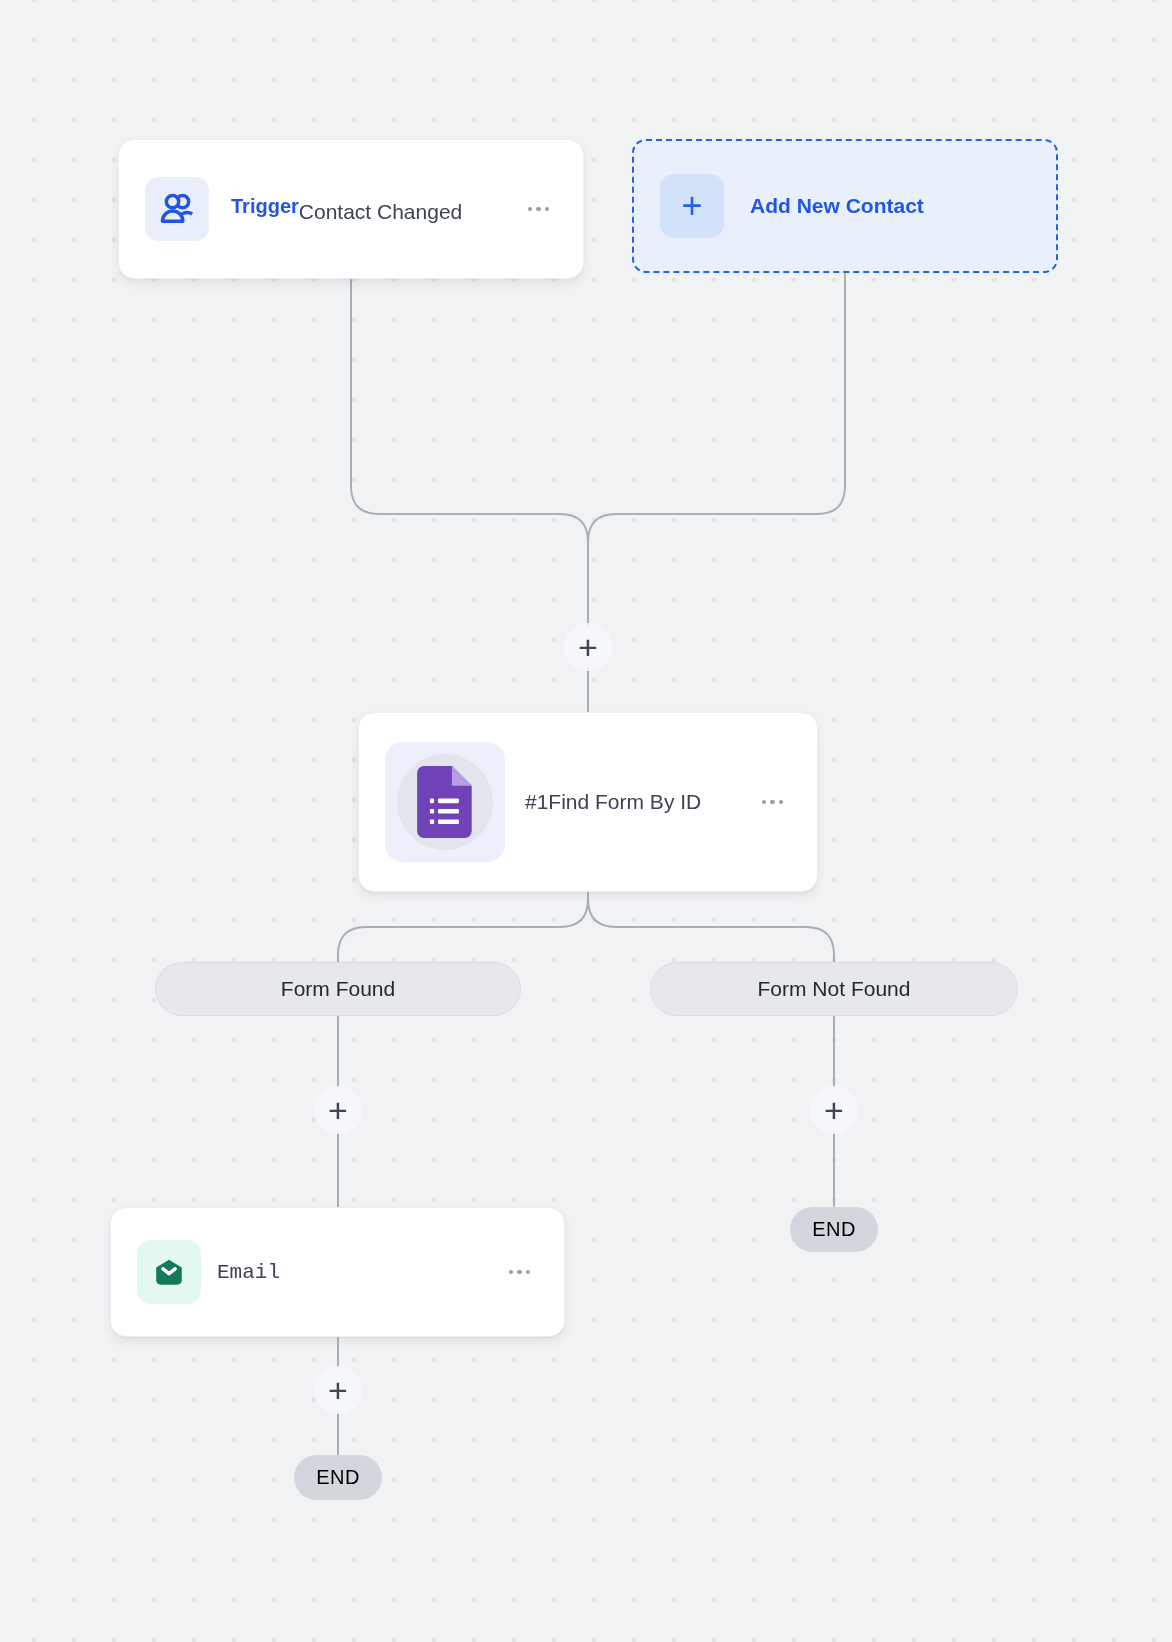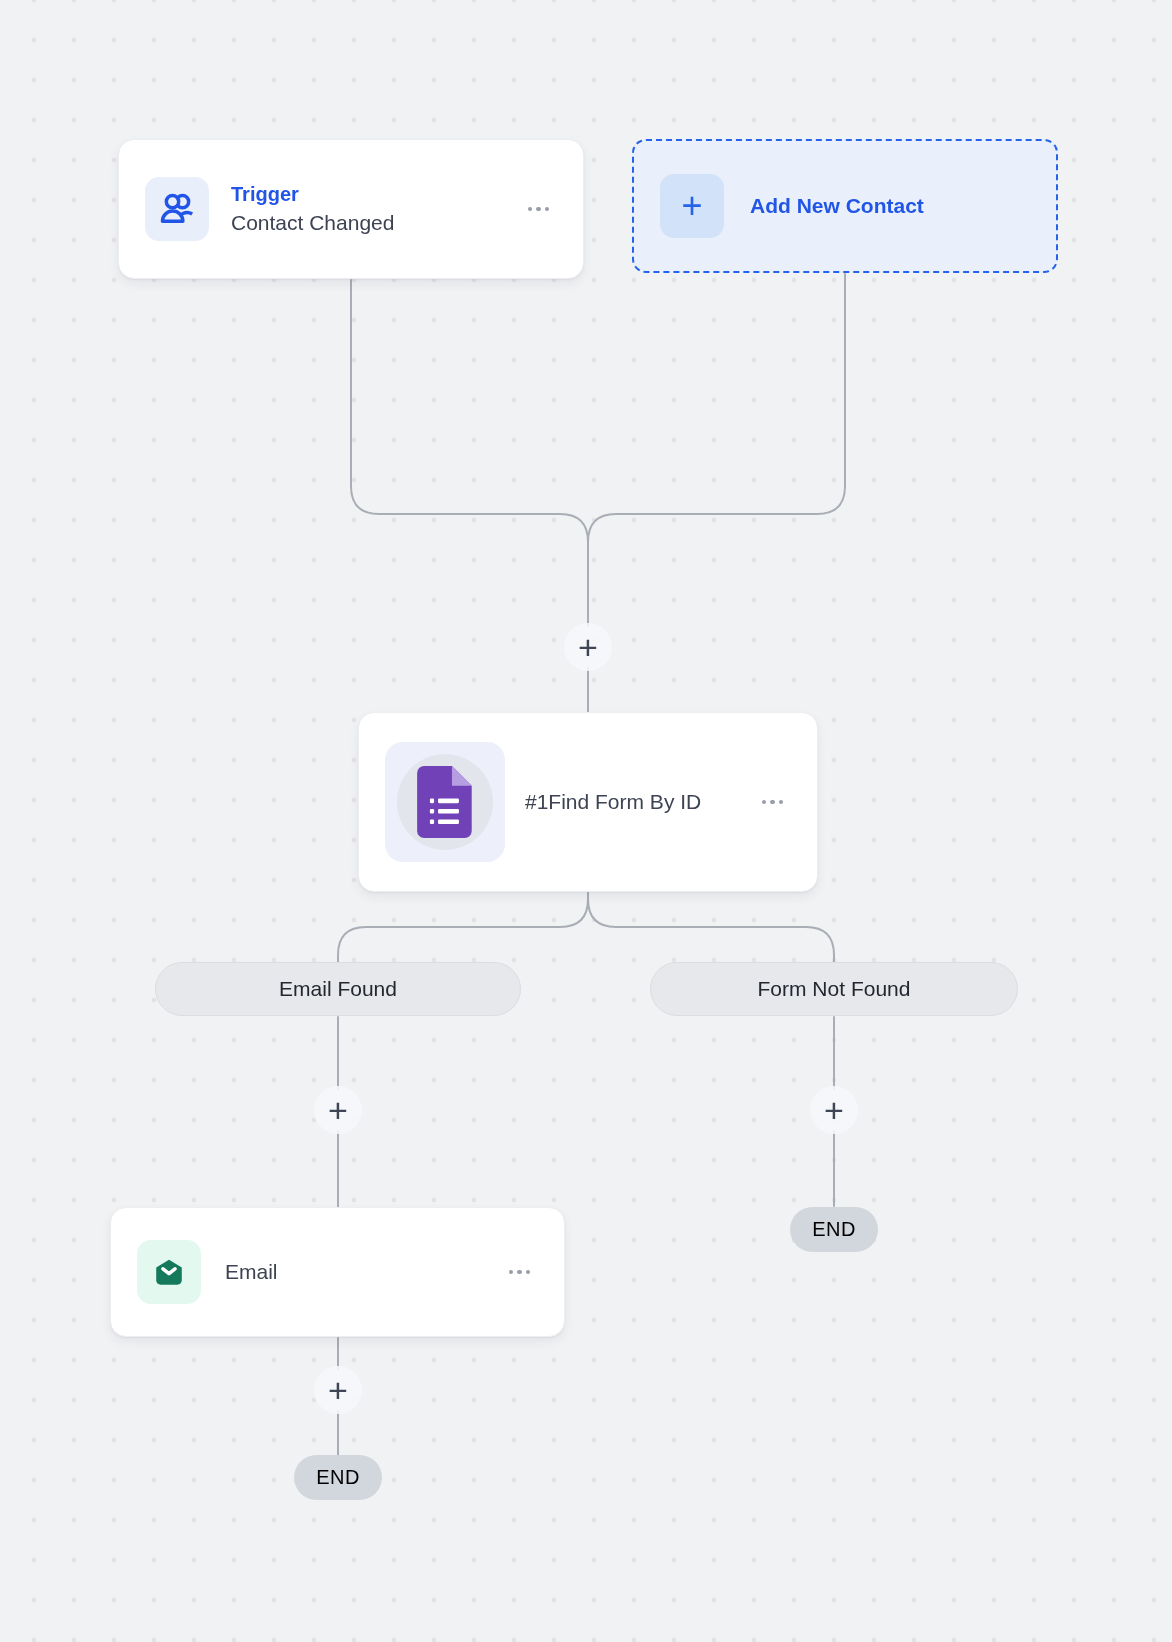--- a/index.html
+++ b/index.html
@@ -20,21 +20,21 @@
     box-shadow:0 1px 2px rgba(20,24,34,.05), 0 5px 12px rgba(20,24,34,.06);
     display:flex;align-items:center;box-sizing:border-box;
   }
   .icon-box{flex:0 0 auto;display:flex;align-items:center;justify-content:center;border-radius:14px;}
   .menu-dots{margin-left:auto;display:flex;gap:4px;cursor:pointer;padding:6px;}
   .menu-dots i{width:4.5px;height:4.5px;border-radius:50%;background:#989ea9;display:block;}
 
   
   .trigger-card{left:118px;top:139px;width:466px;height:140px;padding:0 28px 0 26px;}
   .trigger-icon-box{width:64px;height:64px;background:#e9eefb;}
-  .trigger-text{margin-left:22px;display:flex;flex-direction:column;}
+  .trigger-text{margin-left:22px;display:flex;}
   .trigger-title{font-size:20px;font-weight:700;color:#2155e8;}
   .node-sub{font-size:21px;color:#3d4352;margin-top:5px;}
 
   
   .add-trigger{
     position:absolute;left:632px;top:139px;width:426px;height:134px;box-sizing:border-box;
     border:2px dashed #2563eb;border-radius:14px;background:#e9f0fc;
     display:flex;align-items:center;padding-left:26px;cursor:pointer;
   }
   .add-plus-box{width:64px;height:64px;border-radius:14px;background:#d2e2f9;
@@ -45,21 +45,21 @@
   
   .findform-card{left:358px;top:712px;width:460px;height:180px;padding:0 28px 0 26px;}
   .findform-icon-box{width:120px;height:120px;background:#edeffa;border-radius:18px;position:relative;}
   .findform-circle{position:absolute;left:12px;top:12px;width:96px;height:96px;border-radius:50%;background:#e2e5ec;}
   .findform-icon-box svg{position:relative;z-index:1;}
   .node-label{margin-left:20px;font-size:21px;color:#3d4352;}
 
   
   .email-card{left:110px;top:1207px;width:455px;height:130px;padding:0 28px 0 26px;}
   .email-icon-box{width:64px;height:64px;background:#e3f8ee;}
-  .email-label{margin-left:24px;font-size:21px;color:#3d4352;}
+  .email-label{margin-left:16px;font-size:21px;color:#3d4352;font-family:Liberation Mono, monospace;}
 
   
   .branch-pill{
     position:absolute;height:54px;border-radius:27px;background:#e7e8eb;
     border:1px solid #dcdde1;box-sizing:border-box;
     display:flex;align-items:center;justify-content:center;
     font-size:21px;color:#23272f;
   }
   .pill-left{left:155px;top:962px;width:366px;}
   .pill-right{left:650px;top:962px;width:368px;}
@@ -152,21 +152,21 @@
   </div>
   <span class="node-label">#1Find Form By ID</span>
   <div class="menu-dots">
       <i></i>
       <i></i>
       <i></i>
     </div>
 </div>
 
 <div class="branch-pill pill-left">
-  <span>Email Found</span>
+  <span>Form Found</span>
 </div>
 <div class="branch-pill pill-right">
   <span>Form Not Found</span>
 </div>
 
 <div class="plus-btn plus-branch-left">+</div>
 <div class="plus-btn plus-branch-right">+</div>
 
 <div class="node-card email-card">
   <div class="icon-box email-icon-box">

